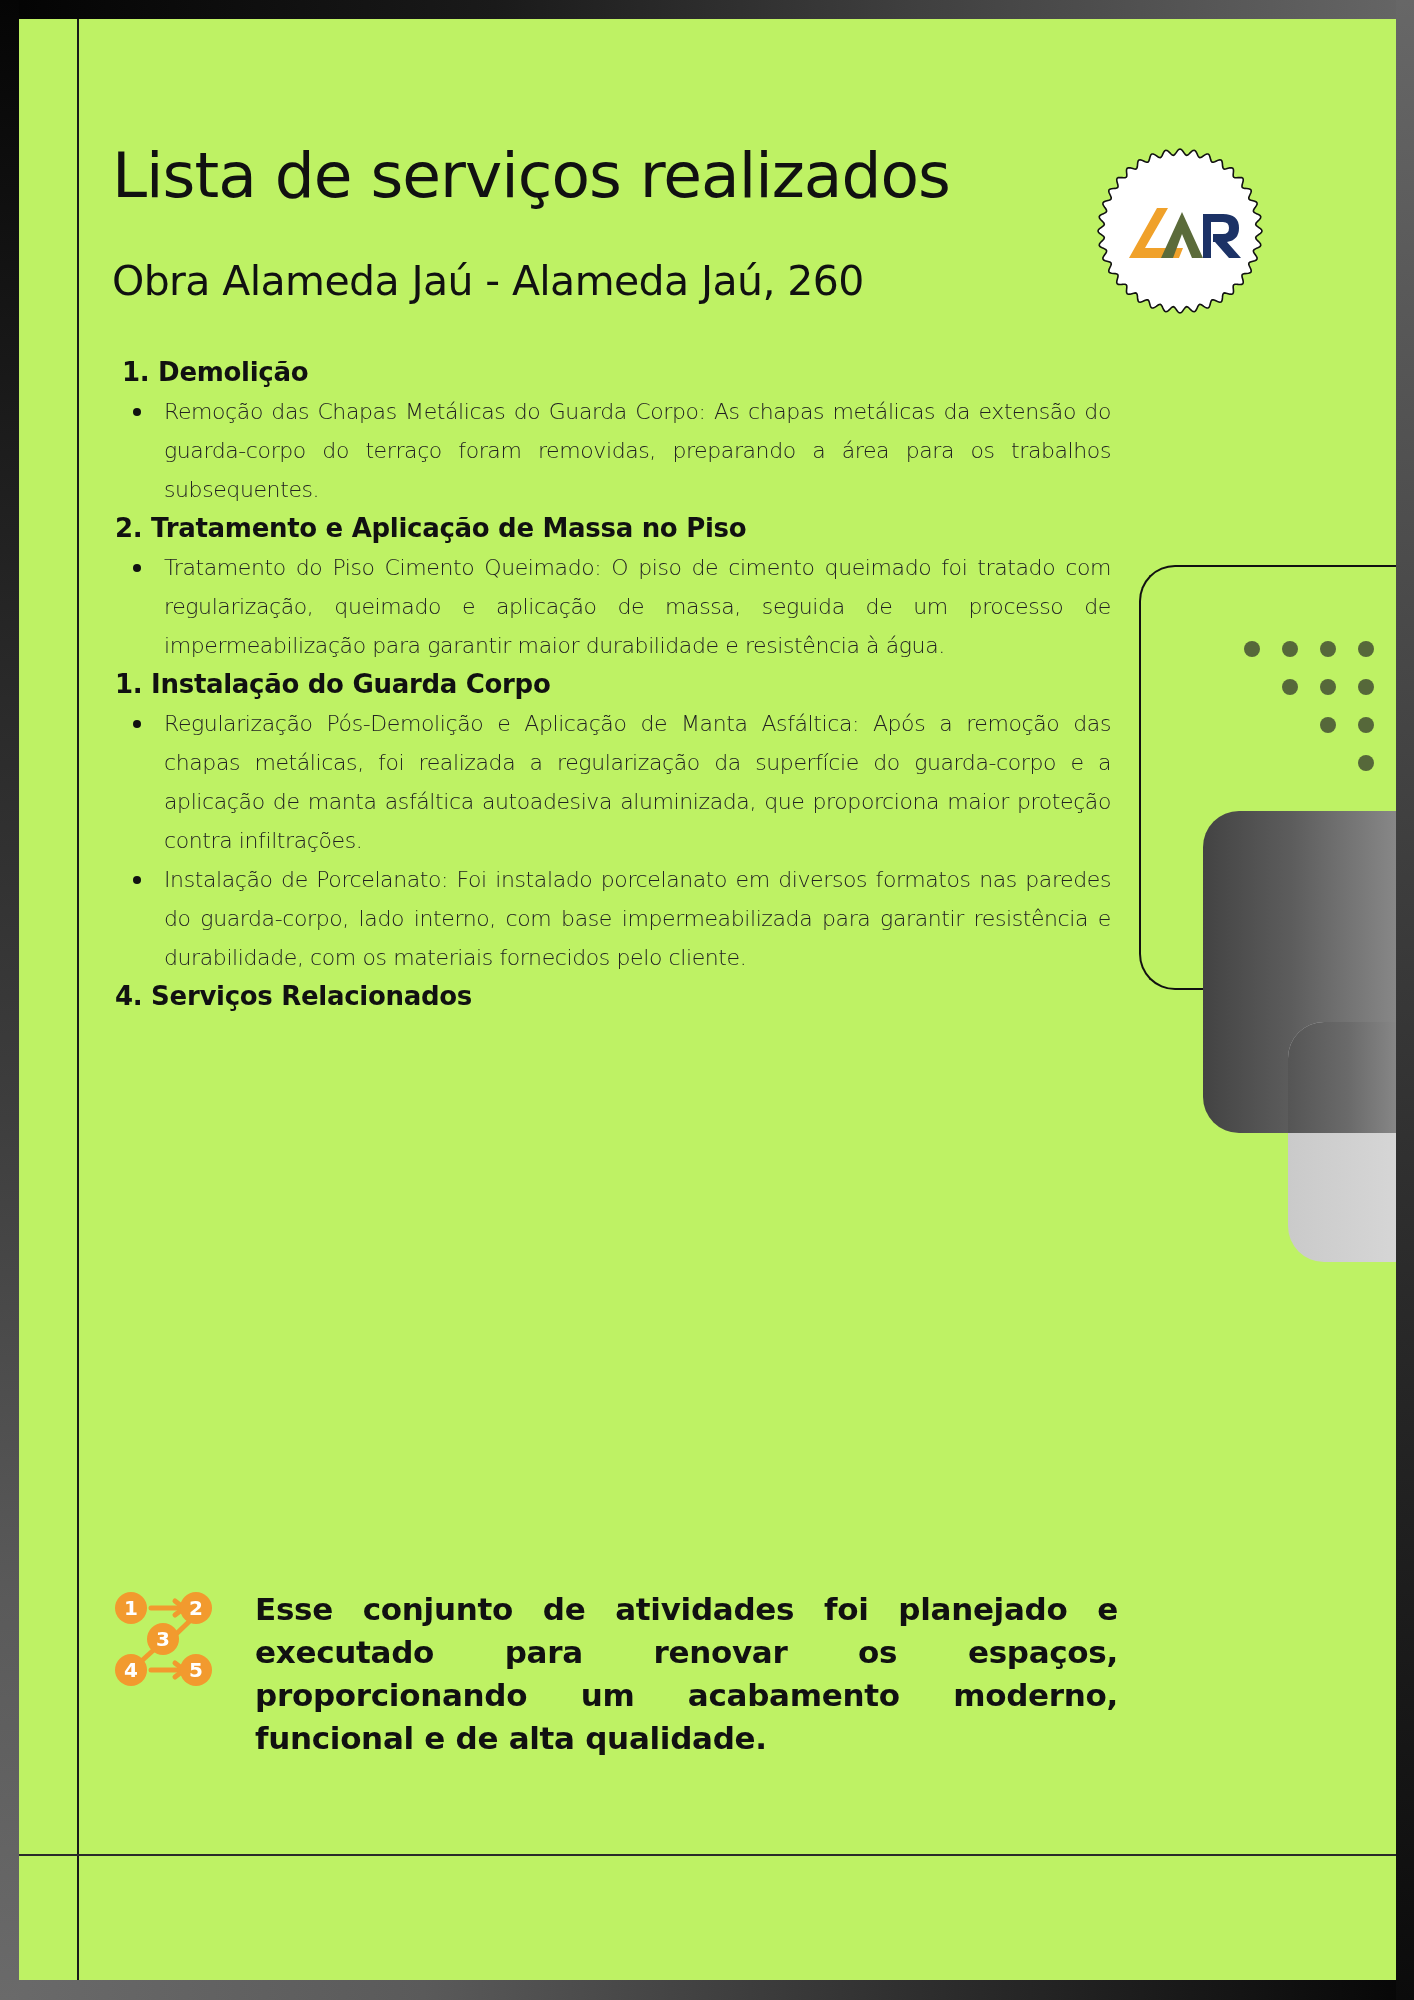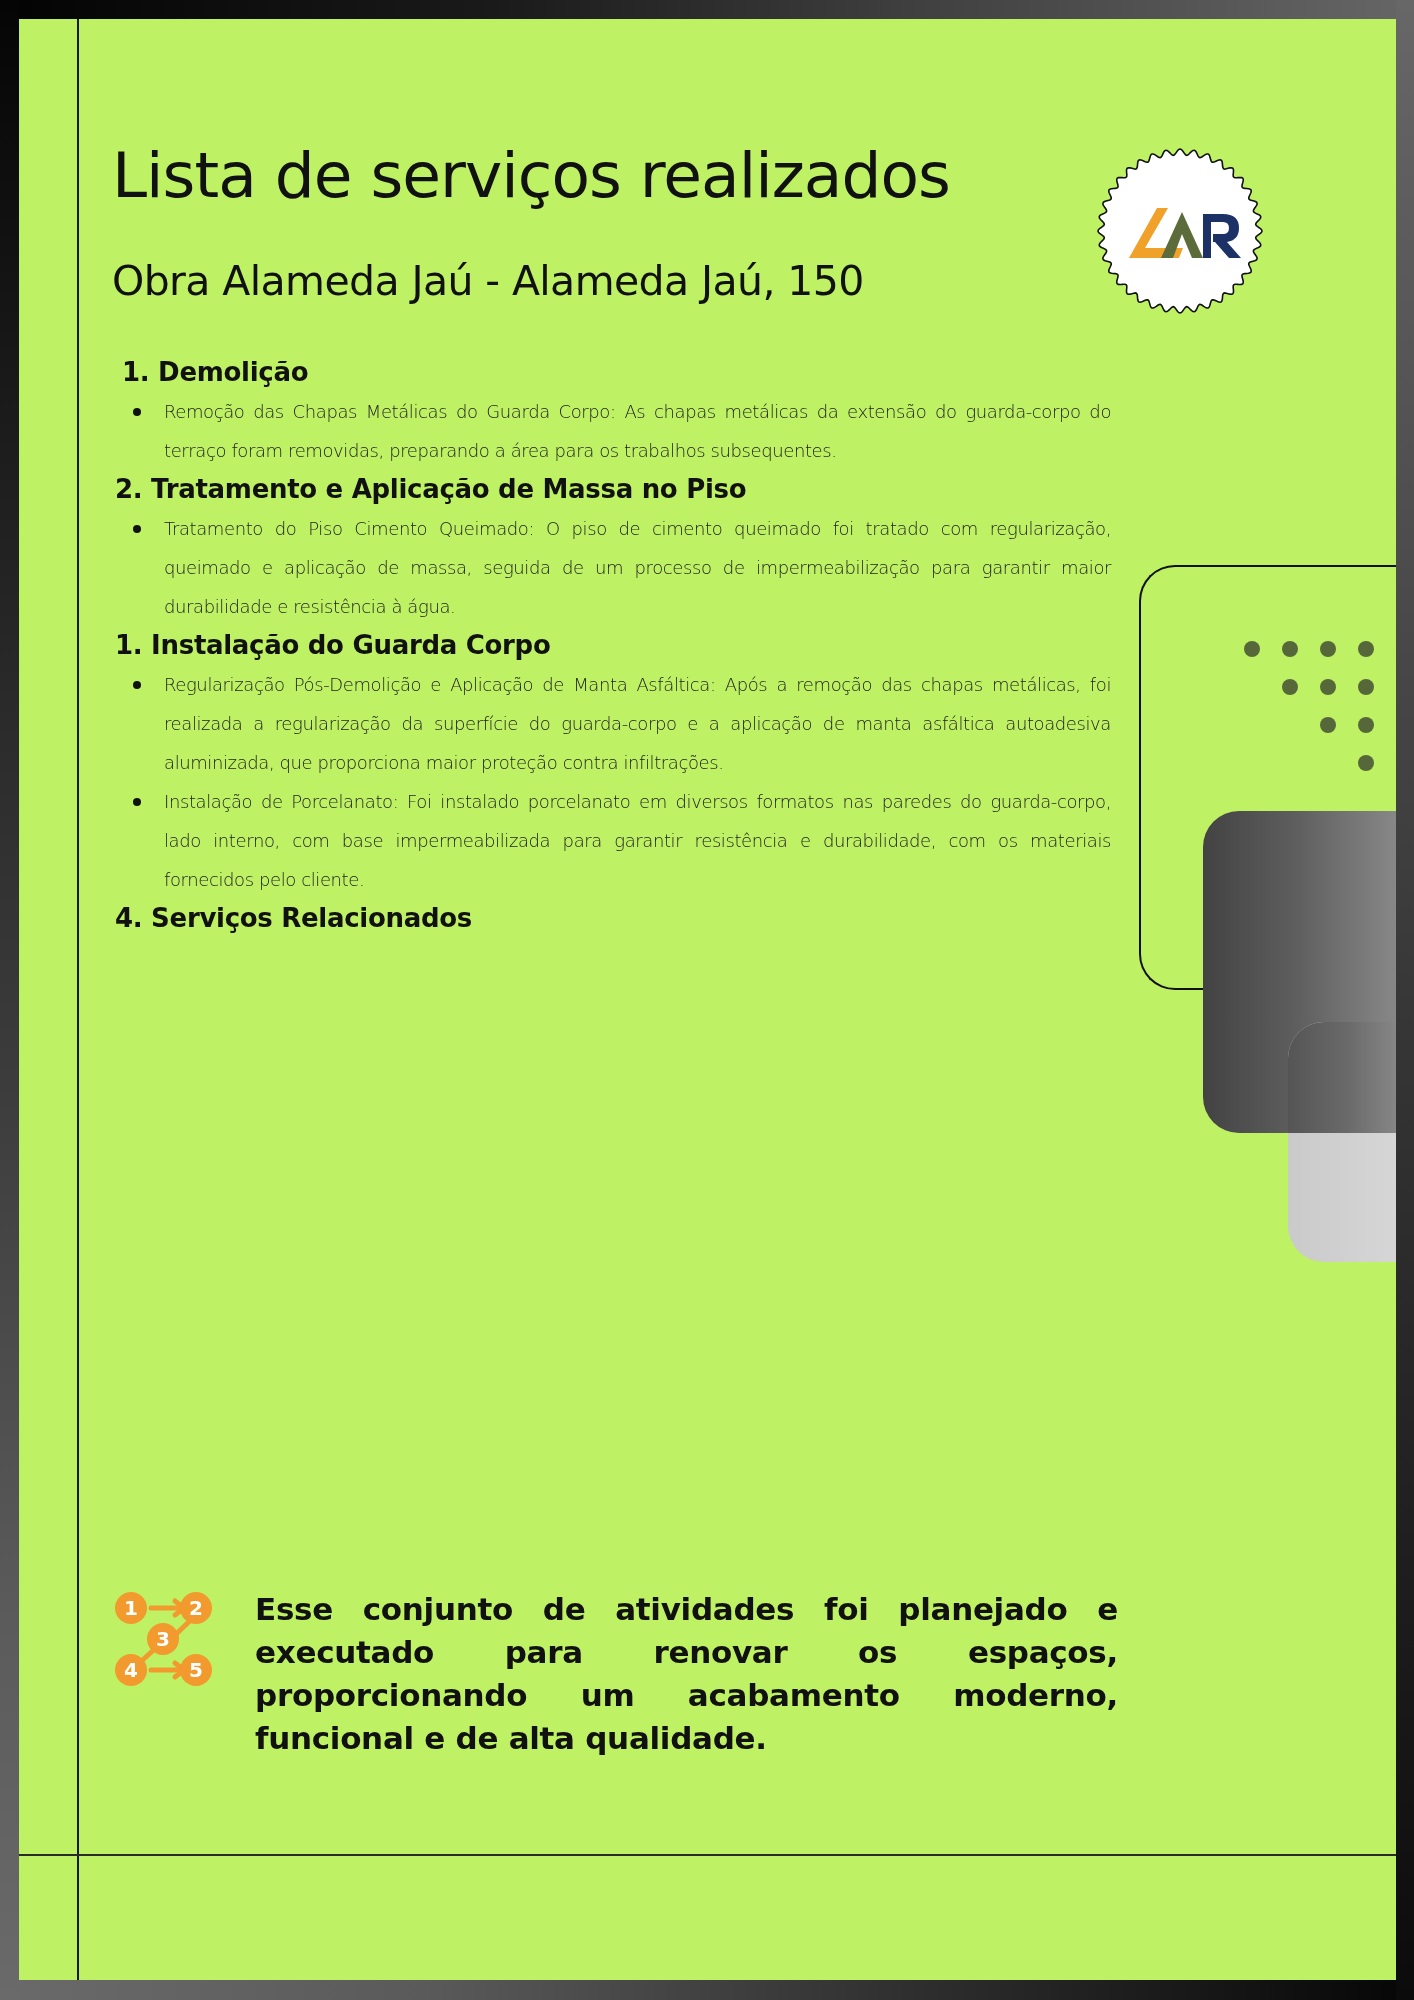--- a/index.html
+++ b/index.html
@@ -53,21 +53,21 @@
       position: absolute; left: 96px; top: 334px; width: 996px;
       font-family: "DejaVu Sans", sans-serif;
     }
     .section-heading {
       font-weight: 700; font-size: 26px; line-height: 39px; height: 39px;
       color: #111; white-space: nowrap; letter-spacing: -0.3px;
     }
     .section-heading.first { padding-left: 7px; }
     .bullet {
       position: relative; padding-left: 49px;
-      font-size: 18px; line-height: 39px; font-weight: 300; color: #222;
+      font-size: 22px; line-height: 39px; font-weight: 300; color: #222;
       text-align: justify; letter-spacing: -0.4px;
     }
     .bullet .dot {
       position: absolute; left: 18px; top: 16px; width: 8px; height: 8px;
       border-radius: 50%; background: #111;
     }
 
     .deco-outline {
       position: absolute; left: 1120px; top: 546px; width: 280px; height: 425px;
       border: 2px solid #111; border-right: none; border-radius: 36px 0 0 36px;
@@ -105,21 +105,21 @@
 <div class="bg-top"></div>
 <div class="bg-bottom"></div>
 <div class="bg-left"></div>
 <div class="bg-right"></div>
 
 <div class="page">
   <div class="vline"></div>
   <div class="hline"></div>
 
   <h1 class="title">Lista de serviços realizados</h1>
-  <h2 class="subtitle">Obra Alameda Jaú - Alameda Jaú, 150</h2>
+  <h2 class="subtitle">Obra Alameda Jaú - Alameda Jaú, 260</h2>
 
   <div class="logo">
     <svg width="170" height="170" viewBox="0 0 170 170">
       <path id="seal" fill="#fff" stroke="#111" stroke-width="1.6" d="M167.00,85.00 L166.59,86.19 L165.47,87.34 L163.92,88.45 L162.37,89.51 L161.20,90.55 L160.71,91.62 L161.01,92.77 L161.98,94.00 L163.32,95.31 L164.65,96.67 L165.56,98.00 L165.75,99.24 L165.14,100.34 L163.84,101.28 L162.13,102.10 L160.41,102.87 L159.08,103.70 L158.41,104.67 L158.50,105.85 L159.24,107.23 L160.34,108.76 L161.41,110.32 L162.07,111.79 L162.05,113.05 L161.26,114.02 L159.81,114.72 L157.99,115.23 L156.16,115.70 L154.71,116.28 L153.88,117.12 L153.77,118.29 L154.26,119.78 L155.07,121.48 L155.86,123.21 L156.25,124.77 L156.01,126.00 L155.07,126.82 L153.51,127.26 L151.63,127.45 L149.75,127.59 L148.22,127.91 L147.26,128.59 L146.94,129.73 L147.16,131.28 L147.67,133.09 L148.15,134.93 L148.26,136.54 L147.82,137.71 L146.74,138.35 L145.14,138.52 L143.24,138.37 L141.37,138.18 L139.80,138.23 L138.74,138.74 L138.23,139.80 L138.18,141.37 L138.37,143.24 L138.52,145.14 L138.35,146.74 L137.71,147.82 L136.54,148.26 L134.93,148.15 L133.09,147.67 L131.28,147.16 L129.73,146.94 L128.59,147.26 L127.91,148.22 L127.59,149.75 L127.45,151.63 L127.26,153.51 L126.82,155.07 L126.00,156.01 L124.77,156.25 L123.21,155.86 L121.48,155.07 L119.78,154.26 L118.29,153.77 L117.12,153.88 L116.28,154.71 L115.70,156.16 L115.23,157.99 L114.72,159.81 L114.02,161.26 L113.05,162.05 L111.79,162.07 L110.32,161.41 L108.76,160.34 L107.23,159.24 L105.85,158.50 L104.67,158.41 L103.70,159.08 L102.87,160.41 L102.10,162.13 L101.28,163.84 L100.34,165.14 L99.24,165.75 L98.00,165.56 L96.67,164.65 L95.31,163.32 L94.00,161.98 L92.77,161.01 L91.62,160.71 L90.55,161.20 L89.51,162.37 L88.45,163.92 L87.34,165.47 L86.19,166.59 L85.00,167.00 L83.81,166.59 L82.66,165.47 L81.55,163.92 L80.49,162.37 L79.45,161.20 L78.38,160.71 L77.23,161.01 L76.00,161.98 L74.69,163.32 L73.33,164.65 L72.00,165.56 L70.76,165.75 L69.66,165.14 L68.72,163.84 L67.90,162.13 L67.13,160.41 L66.30,159.08 L65.33,158.41 L64.15,158.50 L62.77,159.24 L61.24,160.34 L59.68,161.41 L58.21,162.07 L56.95,162.05 L55.98,161.26 L55.28,159.81 L54.77,157.99 L54.30,156.16 L53.72,154.71 L52.88,153.88 L51.71,153.77 L50.22,154.26 L48.52,155.07 L46.79,155.86 L45.23,156.25 L44.00,156.01 L43.18,155.07 L42.74,153.51 L42.55,151.63 L42.41,149.75 L42.09,148.22 L41.41,147.26 L40.27,146.94 L38.72,147.16 L36.91,147.67 L35.07,148.15 L33.46,148.26 L32.29,147.82 L31.65,146.74 L31.48,145.14 L31.63,143.24 L31.82,141.37 L31.77,139.80 L31.26,138.74 L30.20,138.23 L28.63,138.18 L26.76,138.37 L24.86,138.52 L23.26,138.35 L22.18,137.71 L21.74,136.54 L21.85,134.93 L22.33,133.09 L22.84,131.28 L23.06,129.73 L22.74,128.59 L21.78,127.91 L20.25,127.59 L18.37,127.45 L16.49,127.26 L14.93,126.82 L13.99,126.00 L13.75,124.77 L14.14,123.21 L14.93,121.48 L15.74,119.78 L16.23,118.29 L16.12,117.12 L15.29,116.28 L13.84,115.70 L12.01,115.23 L10.19,114.72 L8.74,114.02 L7.95,113.05 L7.93,111.79 L8.59,110.32 L9.66,108.76 L10.76,107.23 L11.50,105.85 L11.59,104.67 L10.92,103.70 L9.59,102.87 L7.87,102.10 L6.16,101.28 L4.86,100.34 L4.25,99.24 L4.44,98.00 L5.35,96.67 L6.68,95.31 L8.02,94.00 L8.99,92.77 L9.29,91.62 L8.80,90.55 L7.63,89.51 L6.08,88.45 L4.53,87.34 L3.41,86.19 L3.00,85.00 L3.41,83.81 L4.53,82.66 L6.08,81.55 L7.63,80.49 L8.80,79.45 L9.29,78.38 L8.99,77.23 L8.02,76.00 L6.68,74.69 L5.35,73.33 L4.44,72.00 L4.25,70.76 L4.86,69.66 L6.16,68.72 L7.87,67.90 L9.59,67.13 L10.92,66.30 L11.59,65.33 L11.50,64.15 L10.76,62.77 L9.66,61.24 L8.59,59.68 L7.93,58.21 L7.95,56.95 L8.74,55.98 L10.19,55.28 L12.01,54.77 L13.84,54.30 L15.29,53.72 L16.12,52.88 L16.23,51.71 L15.74,50.22 L14.93,48.52 L14.14,46.79 L13.75,45.23 L13.99,44.00 L14.93,43.18 L16.49,42.74 L18.37,42.55 L20.25,42.41 L21.78,42.09 L22.74,41.41 L23.06,40.27 L22.84,38.72 L22.33,36.91 L21.85,35.07 L21.74,33.46 L22.18,32.29 L23.26,31.65 L24.86,31.48 L26.76,31.63 L28.63,31.82 L30.20,31.77 L31.26,31.26 L31.77,30.20 L31.82,28.63 L31.63,26.76 L31.48,24.86 L31.65,23.26 L32.29,22.18 L33.46,21.74 L35.07,21.85 L36.91,22.33 L38.72,22.84 L40.27,23.06 L41.41,22.74 L42.09,21.78 L42.41,20.25 L42.55,18.37 L42.74,16.49 L43.18,14.93 L44.00,13.99 L45.23,13.75 L46.79,14.14 L48.52,14.93 L50.22,15.74 L51.71,16.23 L52.88,16.12 L53.72,15.29 L54.30,13.84 L54.77,12.01 L55.28,10.19 L55.98,8.74 L56.95,7.95 L58.21,7.93 L59.68,8.59 L61.24,9.66 L62.77,10.76 L64.15,11.50 L65.33,11.59 L66.30,10.92 L67.13,9.59 L67.90,7.87 L68.72,6.16 L69.66,4.86 L70.76,4.25 L72.00,4.44 L73.33,5.35 L74.69,6.68 L76.00,8.02 L77.23,8.99 L78.38,9.29 L79.45,8.80 L80.49,7.63 L81.55,6.08 L82.66,4.53 L83.81,3.41 L85.00,3.00 L86.19,3.41 L87.34,4.53 L88.45,6.08 L89.51,7.63 L90.55,8.80 L91.62,9.29 L92.77,8.99 L94.00,8.02 L95.31,6.68 L96.67,5.35 L98.00,4.44 L99.24,4.25 L100.34,4.86 L101.28,6.16 L102.10,7.87 L102.87,9.59 L103.70,10.92 L104.67,11.59 L105.85,11.50 L107.23,10.76 L108.76,9.66 L110.32,8.59 L111.79,7.93 L113.05,7.95 L114.02,8.74 L114.72,10.19 L115.23,12.01 L115.70,13.84 L116.28,15.29 L117.12,16.12 L118.29,16.23 L119.78,15.74 L121.48,14.93 L123.21,14.14 L124.77,13.75 L126.00,13.99 L126.82,14.93 L127.26,16.49 L127.45,18.37 L127.59,20.25 L127.91,21.78 L128.59,22.74 L129.73,23.06 L131.28,22.84 L133.09,22.33 L134.93,21.85 L136.54,21.74 L137.71,22.18 L138.35,23.26 L138.52,24.86 L138.37,26.76 L138.18,28.63 L138.23,30.20 L138.74,31.26 L139.80,31.77 L141.37,31.82 L143.24,31.63 L145.14,31.48 L146.74,31.65 L147.82,32.29 L148.26,33.46 L148.15,35.07 L147.67,36.91 L147.16,38.72 L146.94,40.27 L147.26,41.41 L148.22,42.09 L149.75,42.41 L151.63,42.55 L153.51,42.74 L155.07,43.18 L156.01,44.00 L156.25,45.23 L155.86,46.79 L155.07,48.52 L154.26,50.22 L153.77,51.71 L153.88,52.88 L154.71,53.72 L156.16,54.30 L157.99,54.77 L159.81,55.28 L161.26,55.98 L162.05,56.95 L162.07,58.21 L161.41,59.68 L160.34,61.24 L159.24,62.77 L158.50,64.15 L158.41,65.33 L159.08,66.30 L160.41,67.13 L162.13,67.90 L163.84,68.72 L165.14,69.66 L165.75,70.76 L165.56,72.00 L164.65,73.33 L163.32,74.69 L161.98,76.00 L161.01,77.23 L160.71,78.38 L161.20,79.45 L162.37,80.49 L163.92,81.55 L165.47,82.66 L166.59,83.81 L167.00,85.00 Z"></path>
       <g>
         <polygon points="34,112 62,62 73,62 50,102 88,102 84,112" fill="#F0A12A"></polygon>
         <polygon points="66,112 87,66 108,112 97,112 87,88 78,112" fill="#5B6B3A"></polygon>
         <path d="M108,68 L128,68 Q144,68 144,82 Q144,94 132,96 L146,112 L134,112 L120,96 L118,96 L118,88 L128,88 Q134,88 134,82 Q134,76 128,76 L116,76 L116,112 L108,112 Z" fill="#1C3266"></path>
       </g>
     </svg>

